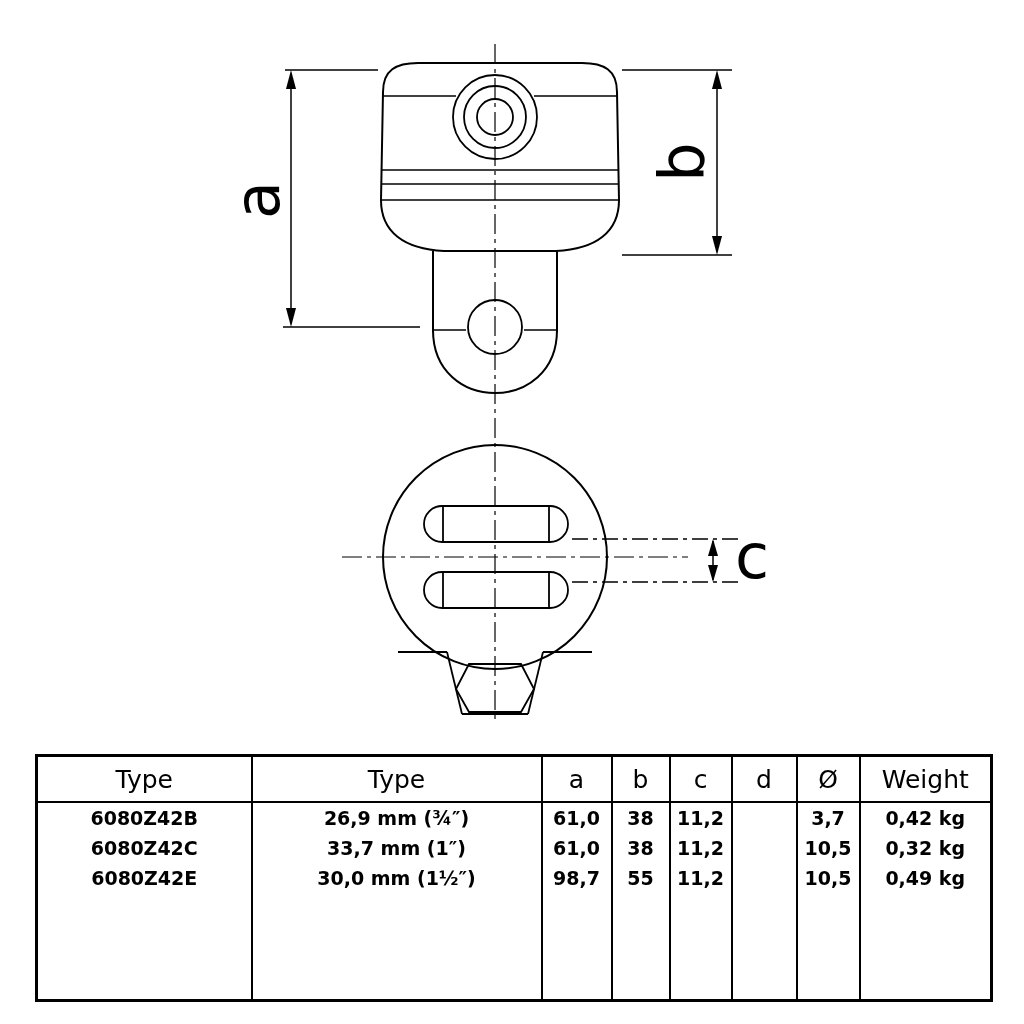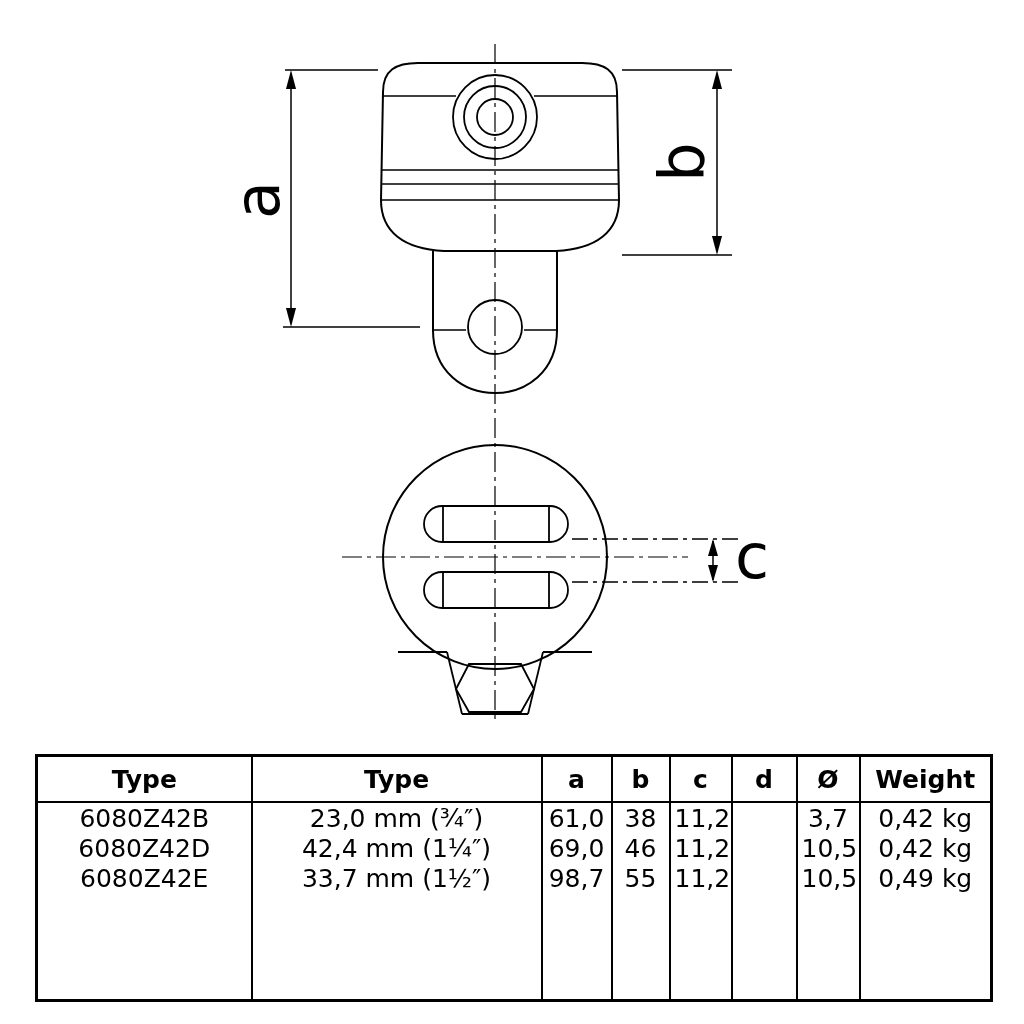--- a/index.html
+++ b/index.html
@@ -8,22 +8,22 @@
   .drawing{position:absolute;top:0;left:0;}
   svg text{font-family:"DejaVu Sans","Liberation Sans",sans-serif;}
   .spec-wrap{position:absolute;top:754px;left:35px;}
   table.spec{border-collapse:collapse;table-layout:fixed;width:955px;background:#fff;}
   table.spec th,table.spec td{
     border-left:2px solid #000;border-right:2px solid #000;
     padding:0 4px;text-align:center;vertical-align:middle;
     font-family:"DejaVu Sans","Liberation Sans",sans-serif;
     white-space:nowrap;overflow:hidden;}
   table.spec{border:3px solid #000;}
-  table.spec th{border-bottom:2px solid #000;font-size:25px;font-weight:700;height:44px;margin-left:18px;}
-  table.spec td{font-size:25px;font-weight:400;height:30px;margin-left:36px;}
+  table.spec th{border-bottom:2px solid #000;font-size:25px;font-weight:400;height:44px;margin-left:18px;}
+  table.spec td{font-size:19px;font-weight:700;height:30px;margin-left:36px;}
   tr.filler td{height:106px;}
 </style>
 </head>
 <body>
 
 <div class="page">
 
   <svg class="drawing" width="1024" height="745" viewBox="0 0 1024 745">
 
     <g stroke="#000" stroke-width="1.2" fill="none" stroke-dasharray="20 5 4 5">
@@ -138,41 +138,41 @@
           <th>b</th>
           <th>c</th>
           <th>d</th>
           <th>Ø</th>
           <th>Weight</th>
         </tr>
       </thead>
       <tbody>
         <tr>
           <td>6080Z42B</td>
-          <td>23,0 mm (¾″)</td>
+          <td>26,9 mm (¾″)</td>
           <td>61,0</td>
           <td>38</td>
           <td>11,2</td>
           <td></td>
           <td>3,7</td>
           <td>0,42 kg</td>
         </tr>
         <tr>
-          <td>6080Z42D</td>
-          <td>42,4 mm (1¼″)</td>
-          <td>69,0</td>
-          <td>46</td>
+          <td>6080Z42C</td>
+          <td>33,7 mm (1″)</td>
+          <td>61,0</td>
+          <td>38</td>
           <td>11,2</td>
           <td></td>
           <td>10,5</td>
-          <td>0,42 kg</td>
+          <td>0,32 kg</td>
         </tr>
         <tr>
           <td>6080Z42E</td>
-          <td>33,7 mm (1½″)</td>
+          <td>30,0 mm (1½″)</td>
           <td>98,7</td>
           <td>55</td>
           <td>11,2</td>
           <td></td>
           <td>10,5</td>
           <td>0,49 kg</td>
         </tr>
         <tr class="filler">
           <td></td>
             <td></td>

